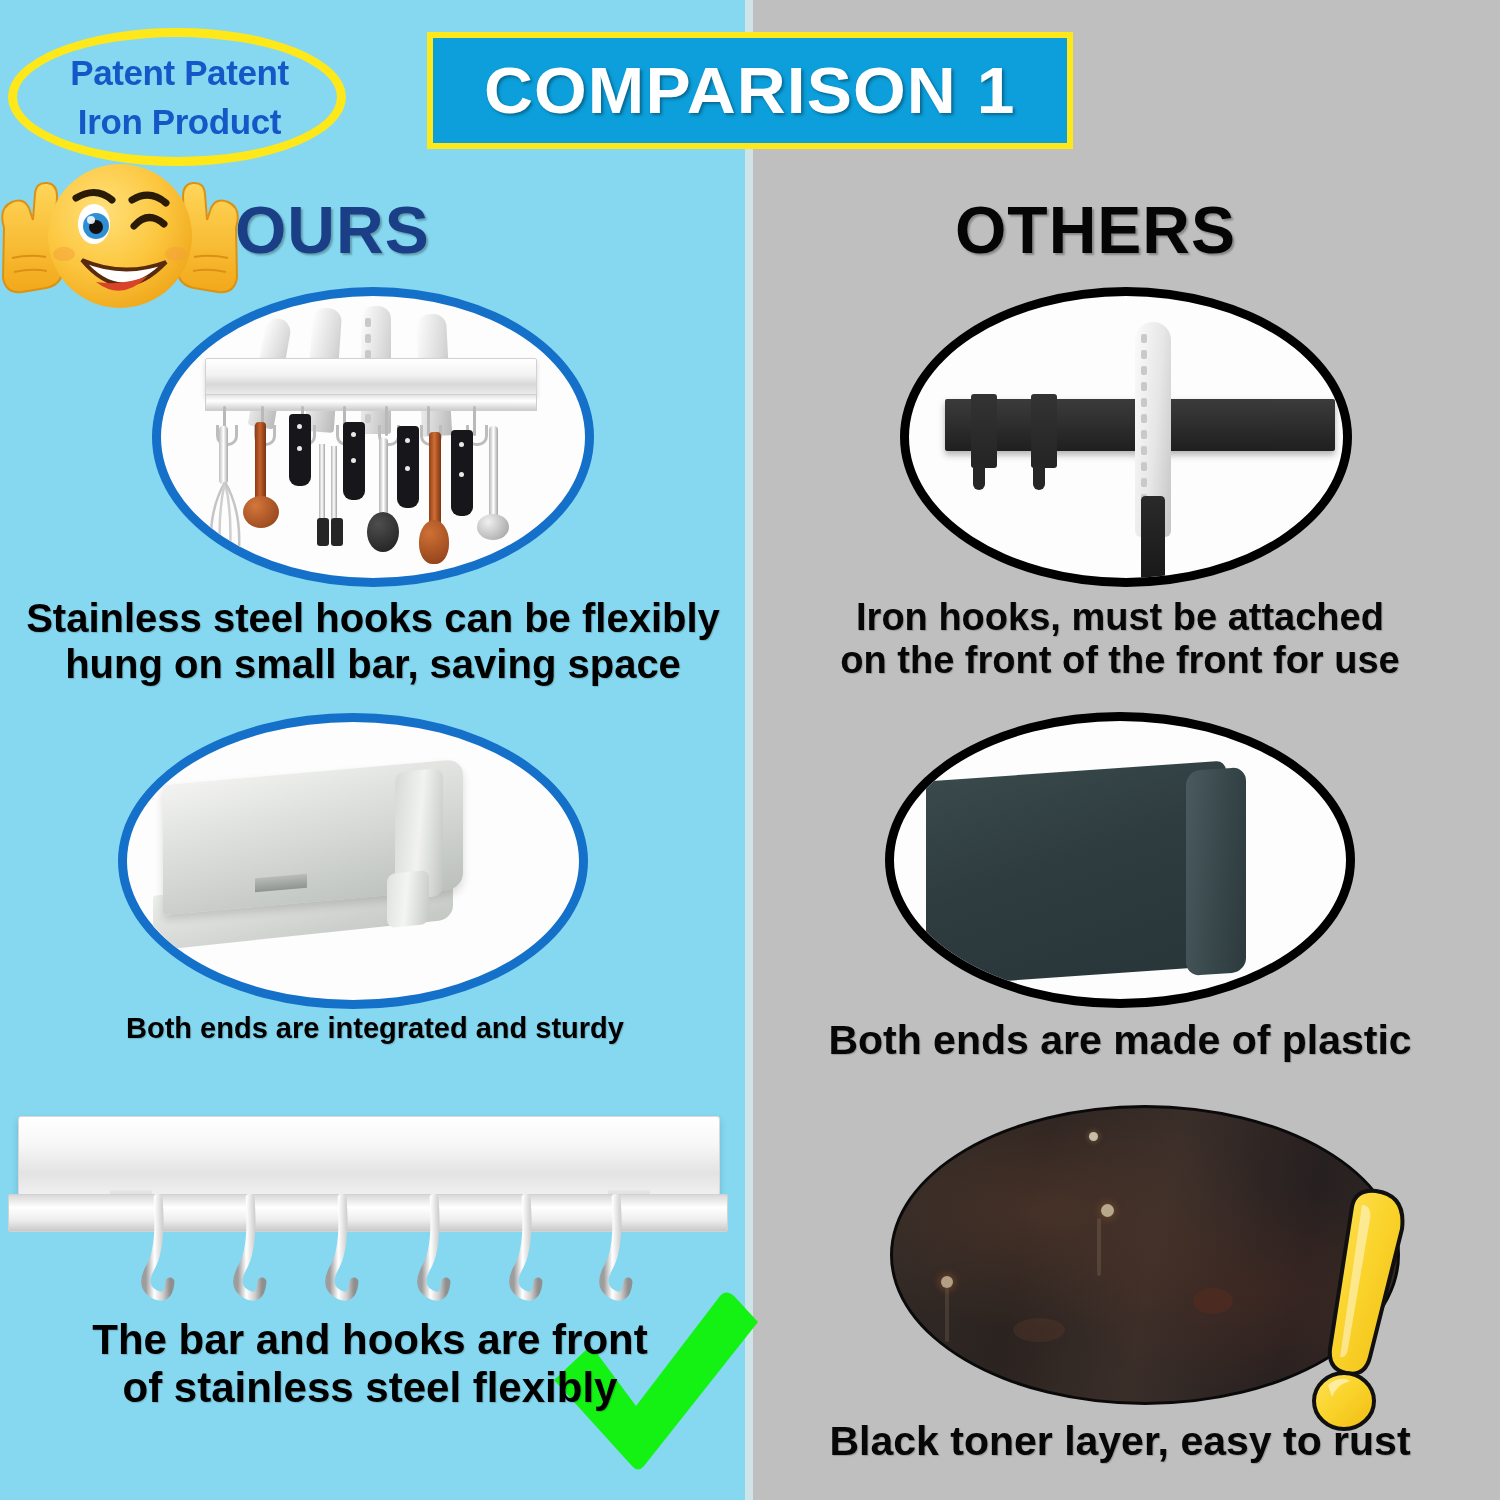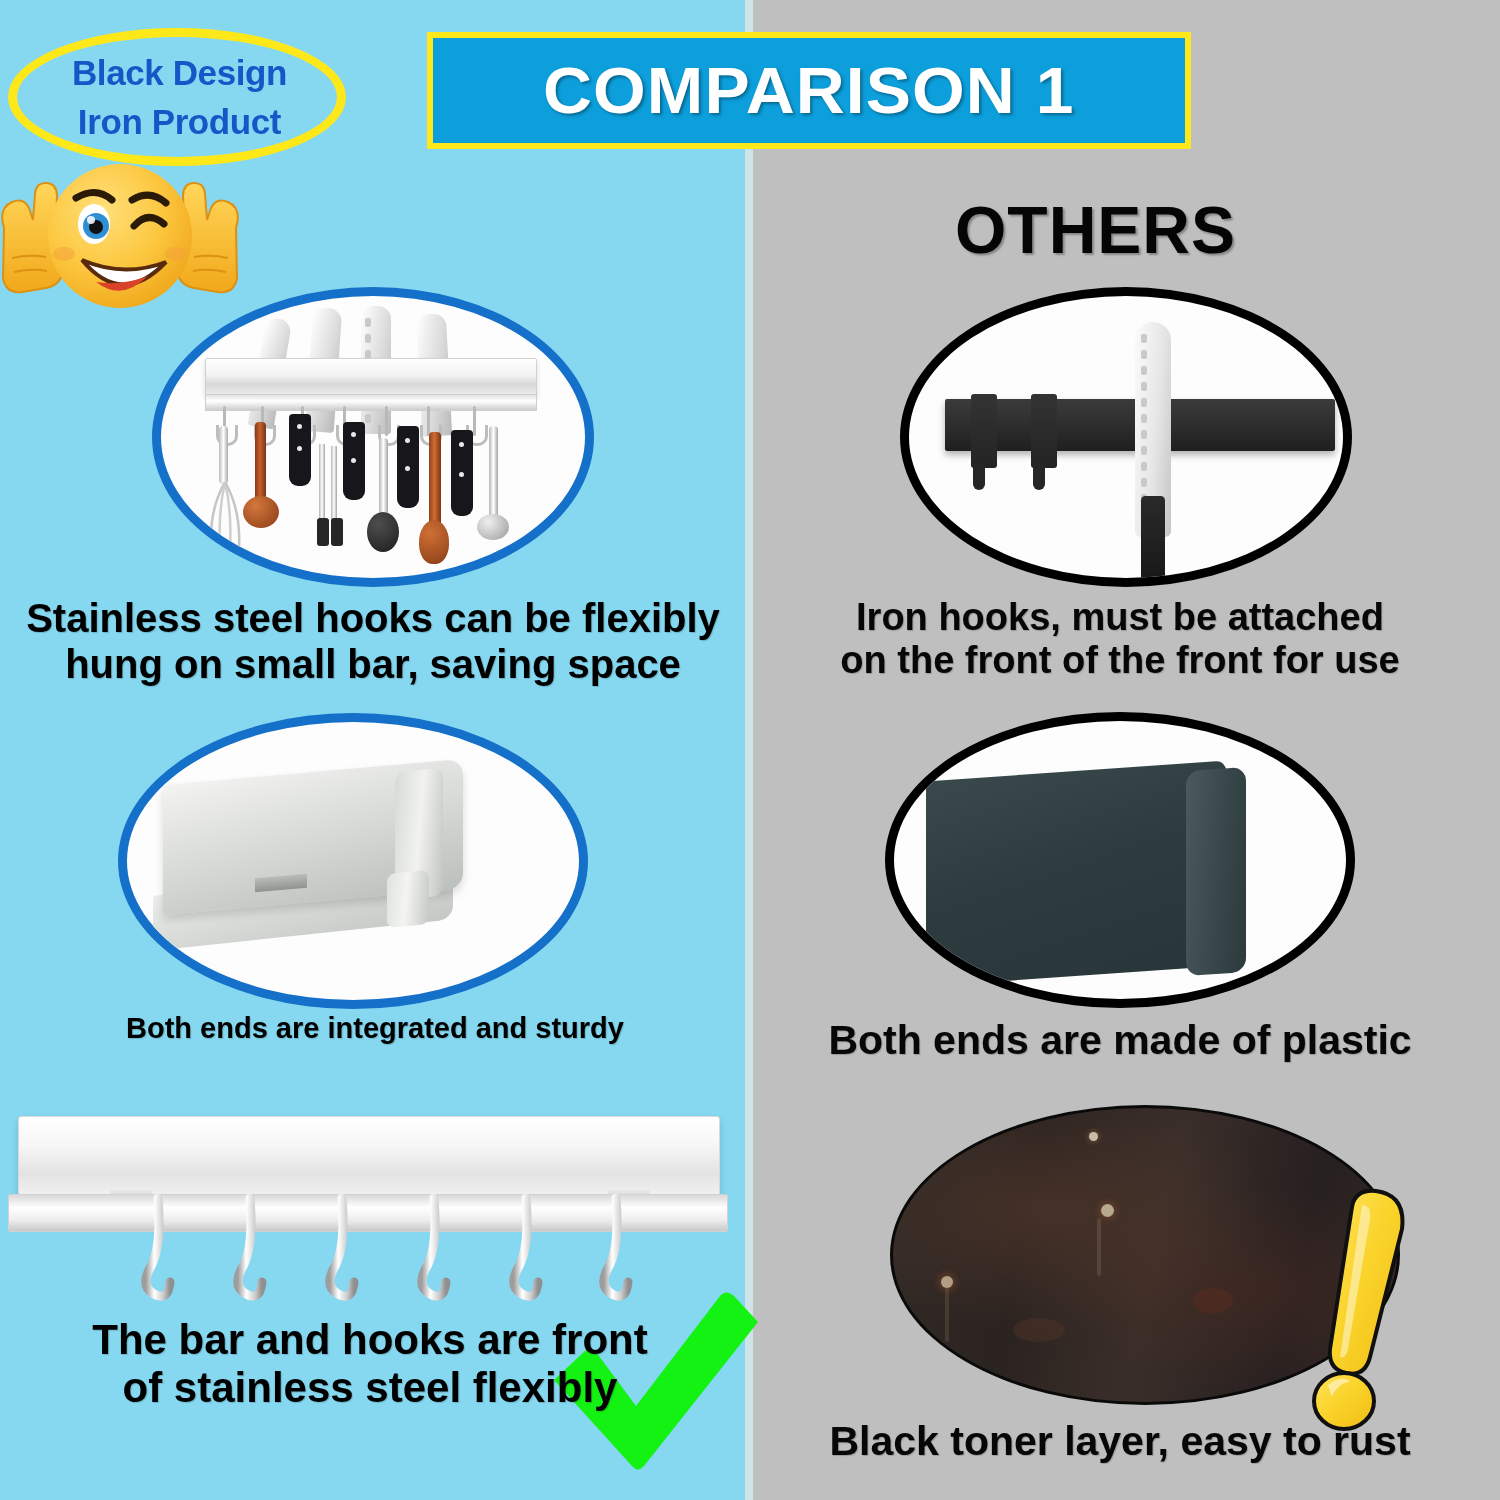--- a/index.html
+++ b/index.html
@@ -29,21 +29,21 @@
     font-size:35px;line-height:49px;letter-spacing:-0.4px;
   }
   .patent-text span{display:block;}
 
   
   .emoji{position:absolute;left:0px;top:150px;width:240px;height:160px;}
   .emoji svg{display:block;}
 
   
   .banner{
-    position:absolute;left:427px;top:32px;width:764px;height:117px;
+    position:absolute;left:427px;top:32px;width:646px;height:117px;
     background:#0c9fdc;border:6px solid #ffe81a;box-sizing:border-box;
     display:flex;align-items:center;justify-content:center;
   }
   .banner-text{
     color:#ffffff;font-weight:bold;font-size:64px;letter-spacing:1px;
     text-shadow:2px 2px 3px rgba(0,0,0,.35);
     font-family:"Liberation Sans", sans-serif;
     transform:scaleX(1.06);
   }
 
@@ -191,21 +191,21 @@
 <body>
 
 <div class="stage">
 
   <div class="panel-left"></div>
   <div class="panel-divider"></div>
   <div class="panel-right"></div>
 
   <div class="patent-ellipse"></div>
   <div class="patent-text">
-    <span>Black Design</span>
+    <span>Patent Patent</span>
     <span>Iron Product</span>
   </div>
 
   <div class="emoji">
     <svg width="240" height="160" viewBox="0 0 240 160">
       <defs>
         <radialGradient id="fg" cx="38%" cy="32%" r="72%">
           <stop offset="0%" stop-color="#ffe07a"></stop>
           <stop offset="58%" stop-color="#fcc73f"></stop>
           <stop offset="100%" stop-color="#f0a81c"></stop>
@@ -244,20 +244,21 @@
 
       <ellipse cx="64" cy="104" rx="11" ry="7" fill="#f4a03c" opacity=".5"></ellipse>
       <ellipse cx="176" cy="104" rx="11" ry="7" fill="#f4a03c" opacity=".5"></ellipse>
     </svg>
   </div>
 
   <div class="banner">
     <div class="banner-text">COMPARISON 1</div>
   </div>
 
+  <div class="head-ours">OURS</div>
   <div class="head-others">OTHERS</div>
 
   <div class="oval oval-blue" style="left:152px;top:287px;width:442px;height:300px;">
     <div class="rack-wrap soft">
 
       <div class="kblade" style="left:96px;top:22px;height:110px;transform:rotate(10deg);"></div>
       <div class="kblade" style="left:148px;top:12px;height:124px;width:29px;transform:rotate(4deg);"></div>
       <div class="kblade" style="left:200px;top:10px;height:128px;width:30px;"></div>
       <div class="santoku-dots" style="left:204px;top:22px;">
         <i></i>

